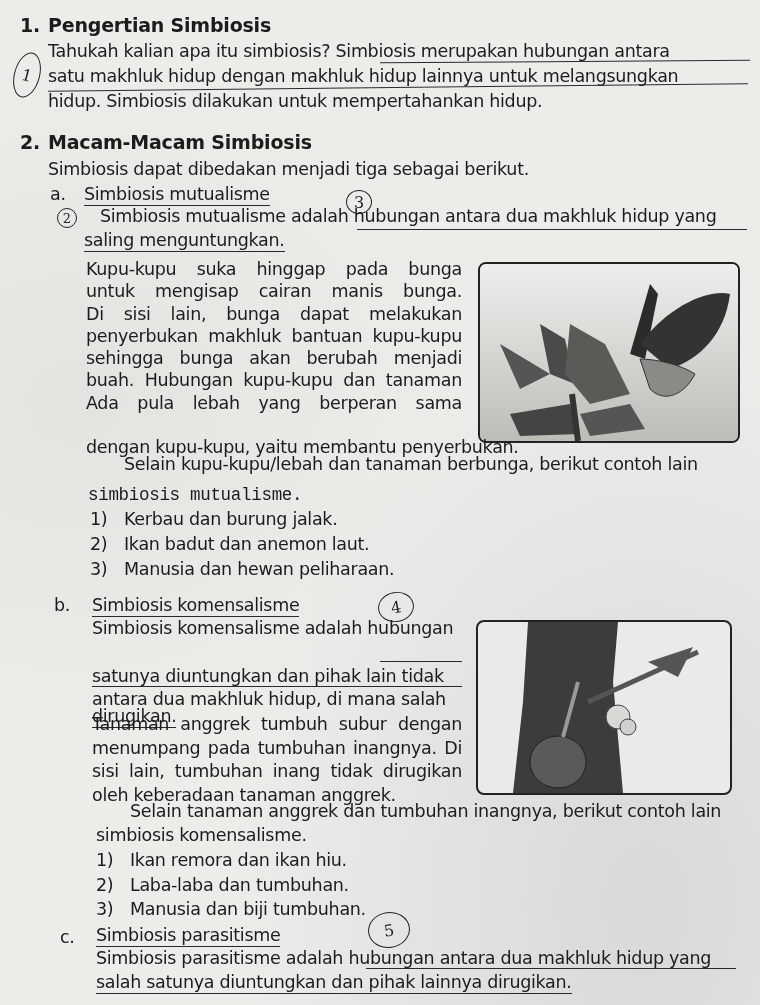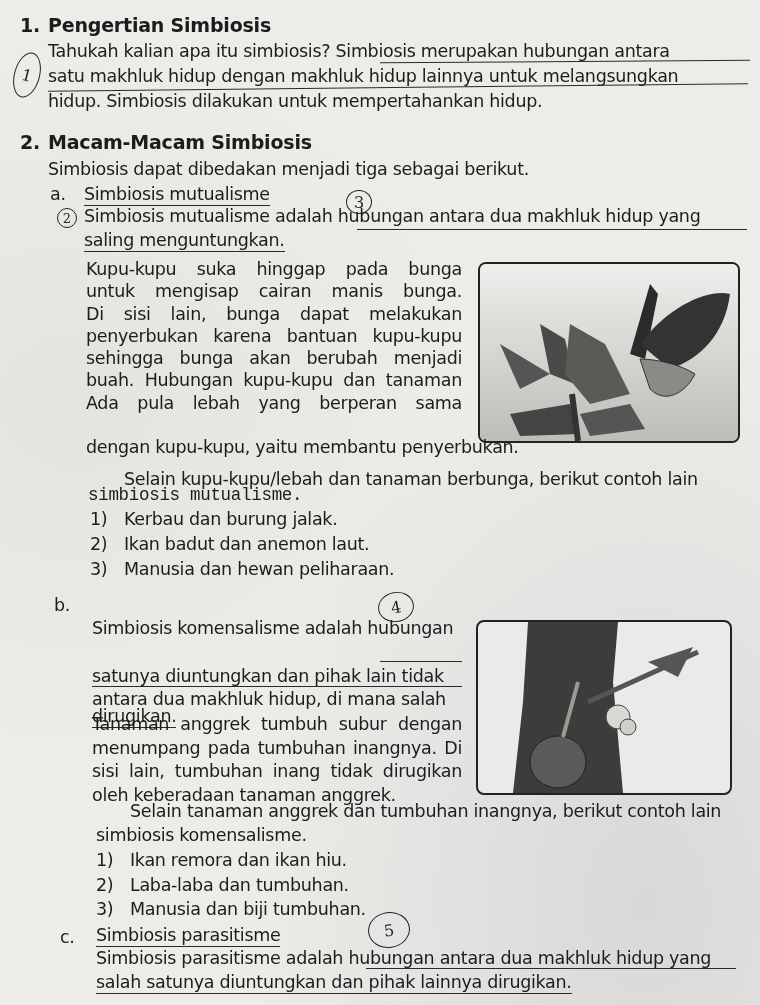--- a/index.html
+++ b/index.html
@@ -47,29 +47,29 @@
   <div class="mark" style="left:14px;top:52px;width:24px;height:44px;transform:rotate(15deg);">1</div>
 
   <div class="abs h" style="left:20px;top:131px;">2.</div>
   <div class="abs h" style="left:48px;top:131px;">Macam-Macam Simbiosis</div>
   <div class="abs t" style="left:48px;top:158px;">Simbiosis dapat dibedakan menjadi tiga sebagai berikut.</div>
 
   <div class="abs t" style="left:50px;top:183px;">a.</div>
   <div class="abs t ul" style="left:84px;top:183px;">Simbiosis mutualisme</div>
   <div class="mark" style="left:346px;top:190px;width:24px;height:22px;">3</div>
   <div class="mark" style="left:57px;top:208px;width:18px;height:18px;font-size:13px;">2</div>
-  <div class="abs t" style="left:84px;top:205px;">Simbiosis mutualisme adalah hubungan antara dua makhluk hidup yang</div>
+  <div class="abs t" style="left:100px;top:205px;">Simbiosis mutualisme adalah hubungan antara dua makhluk hidup yang</div>
   <div class="abs" style="left:357px;top:229px;width:390px;border-top:1.6px solid #2a2a2a;"></div>
   <div class="abs t ul" style="left:84px;top:229px;">saling menguntungkan.</div>
 
   <div class="abs t" style="left:86px;top:258px;line-height:22.3px;width:376px;white-space:normal;">
     <div class="just">Kupu-kupu suka hinggap pada bunga</div>
     <div class="just">untuk mengisap cairan manis bunga.</div>
     <div class="just">Di sisi lain, bunga dapat melakukan</div>
-    <div class="just">penyerbukan karena bantuan kupu-kupu</div>
+    <div class="just">penyerbukan makhluk bantuan kupu-kupu</div>
     <div class="just">sehingga bunga akan berubah menjadi</div>
     <div class="just">buah. Hubungan kupu-kupu dan tanaman</div>
     <div class="just">Ada pula lebah yang berperan sama</div>
   </div>
 
   <div class="fig" style="left:478px;top:262px;width:258px;height:177px;">
     <svg width="258" height="177" viewBox="0 0 258 177">
       <defs>
           <linearGradient id="bg1" x1="0" y1="0" x2="0" y2="1">
             <stop offset="0" stop-color="#eeeeec"></stop>
@@ -83,31 +83,32 @@
       <path d="M20 80 L70 110 L40 125 Z" fill="#555"></path>
       <path d="M60 60 L85 75 L95 120 L70 110 Z" fill="#4a4a48"></path>
       <path d="M90 60 L125 80 L150 130 L110 140 L85 110 Z" fill="#5a5a57"></path>
       <path d="M30 150 L90 140 L100 170 L40 172 Z" fill="#444"></path>
       <path d="M100 150 L150 140 L165 165 L110 172 Z" fill="#555"></path>
       <path d="M92 130 L98 177" stroke="#333" stroke-width="6"></path>
     </svg>
   </div>
 
   <div class="abs t" style="left:86px;top:436px;">dengan kupu-kupu, yaitu membantu penyerbukan.</div>
-  <div class="abs t" style="left:124px;top:468px;">Selain kupu-kupu/lebah dan tanaman berbunga, berikut contoh lain</div>
+  <div class="abs t" style="left:124px;top:453px;">Selain kupu-kupu/lebah dan tanaman berbunga, berikut contoh lain</div>
   <div class="abs t" style="left:88px;top:484px;font-family:Liberation Mono, monospace;">simbiosis mutualisme.</div>
 
   <div class="abs t" style="left:90px;top:508px;">1)</div>
   <div class="abs t" style="left:124px;top:508px;">Kerbau dan burung jalak.</div>
   <div class="abs t" style="left:90px;top:533px;">2)</div>
   <div class="abs t" style="left:124px;top:533px;">Ikan badut dan anemon laut.</div>
   <div class="abs t" style="left:90px;top:558px;">3)</div>
   <div class="abs t" style="left:124px;top:558px;">Manusia dan hewan peliharaan.</div>
 
   <div class="abs t" style="left:54px;top:594px;">b.</div>
+  <div class="abs t ul" style="left:92px;top:594px;">Simbiosis komensalisme</div>
   <div class="mark" style="left:378px;top:592px;width:34px;height:28px;transform:rotate(-10deg);">4</div>
 
   <div class="abs t" style="left:92px;top:617px;">Simbiosis komensalisme adalah hubungan</div>
   <div class="abs t" style="left:92px;top:641px;margin-top:47px;">antara dua makhluk hidup, di mana salah</div>
   <div class="abs" style="left:380px;top:661px;width:82px;border-top:1.6px solid #2a2a2a;"></div>
   <div class="abs t" style="left:92px;top:665px;">satunya diuntungkan dan pihak lain tidak</div>
   <div class="abs" style="left:92px;top:686px;width:370px;border-top:1.6px solid #2a2a2a;"></div>
   <div class="abs t ul" style="left:92px;top:705px;">dirugikan.</div>
 
   <div class="abs t" style="left:92px;top:713px;line-height:23.5px;width:370px;white-space:normal;">

